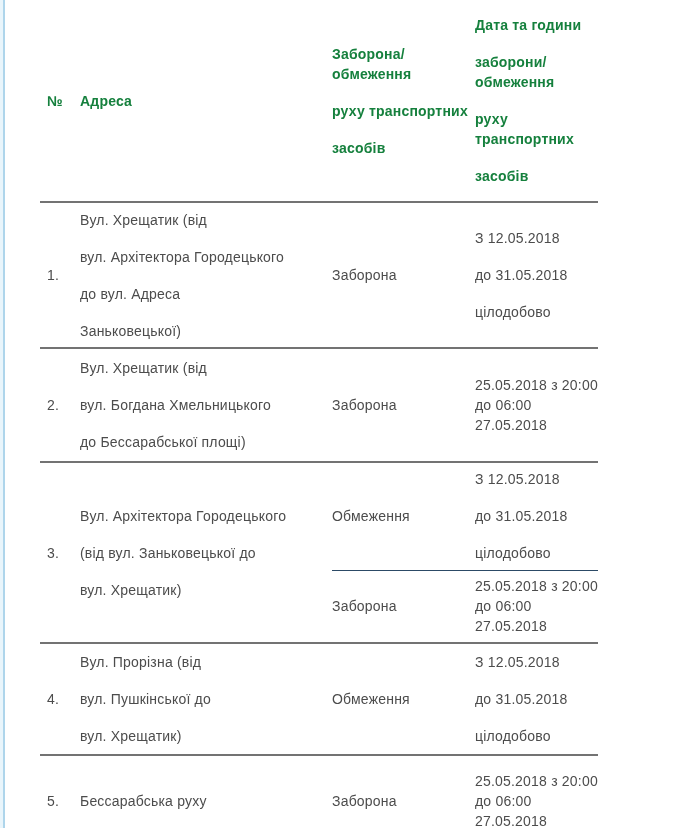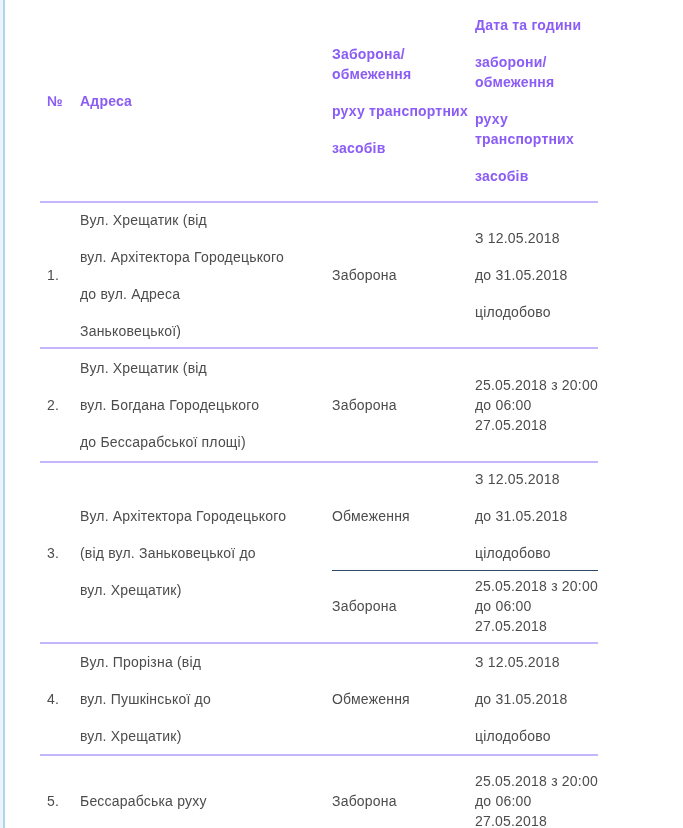--- a/index.html
+++ b/index.html
@@ -37,21 +37,21 @@
   col.c-address { width: 252px; }
   col.c-restriction { width: 143px; }
   col.c-dates { width: 123px; }
 
   thead tr { height: 202px; }
   th {
     vertical-align: middle;
     text-align: left;
     font-weight: 700;
     font-size: 14px;
-    color: #8b5cf6;
+    color: #15803d;
     padding: 0;
     letter-spacing: 0.2px;
   }
   td {
     vertical-align: middle;
     text-align: left;
     font-size: 14px;
     font-weight: 400;
     color: #4c4c4c;
     padding: 0;
@@ -59,21 +59,21 @@
   }
   th.cell-num, td.cell-num { padding-left: 7px; }
 
   .para {
     margin: 0 0 17px 0;
     line-height: 20px;
     white-space: nowrap;
   }
   .para:last-child { margin-bottom: 0; }
 
-  tbody tr.row-main td { border-top: 2px solid #c4b5fd; }
+  tbody tr.row-main td { border-top: 2px solid #737373; }
   tbody tr.row-sub td  { border-top: 1px solid #2c4a66; }
 </style>
 </head>
 <body>
 
 <div class="screen">
   <div class="edge-stripe"></div>
   <div class="edge-line"></div>
 
   <table class="restrictions">
@@ -119,21 +119,21 @@
           <td class="cell-dates">
             <p class="para">З 12.05.2018</p>
             <p class="para">до 31.05.2018</p>
             <p class="para">цілодобово</p>
           </td>
         </tr>
         <tr class="row-main" style="height: 114px;">
           <td class="cell-num" rowspan="1">2.</td>
           <td class="cell-address" rowspan="1">
             <p class="para">Вул. Хрещатик (від</p>
-            <p class="para">вул. Богдана Городецького</p>
+            <p class="para">вул. Богдана Хмельницького</p>
             <p class="para">до Бессарабської площі)</p>
           </td>
           <td class="cell-restriction">
             <p class="para">Заборона</p>
           </td>
           <td class="cell-dates">
             <p class="para">25.05.2018 з 20:00<br>до 06:00<br>27.05.2018</p>
           </td>
         </tr>
         <tr class="row-main" style="height: 108px;">

